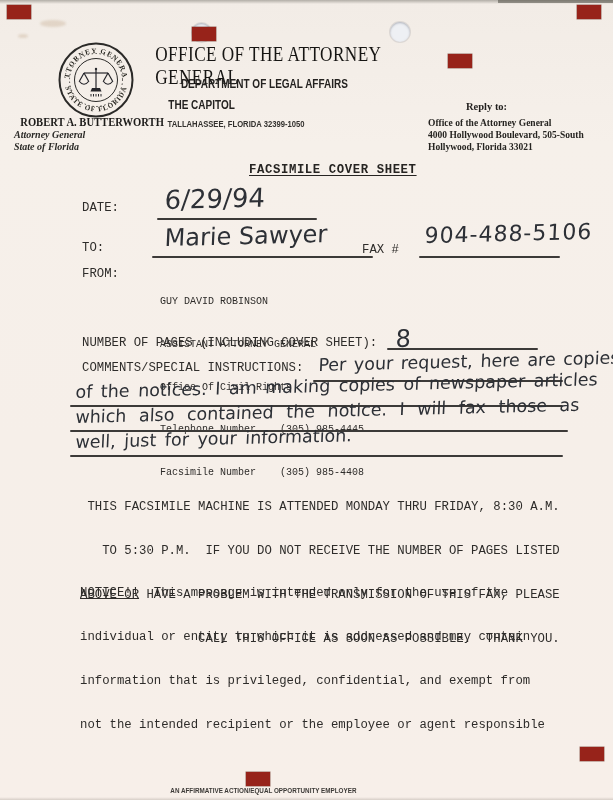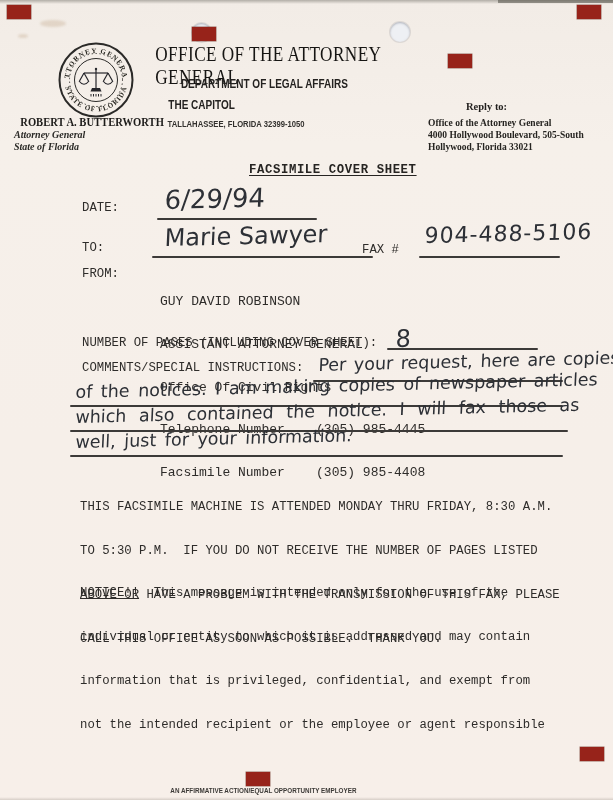--- a/index.html
+++ b/index.html
@@ -101,21 +101,21 @@
   <div class="abs rule" style="left:157px;top:218px;width:160px;"></div>
 
   <div class="abs mono" style="left:82px;top:241px;font-size:12.3px;">TO:</div>
   <div class="abs hand" style="left:164px;top:224px;font-size:24px;">Marie Sawyer</div>
   <div class="abs rule" style="left:152px;top:256px;width:221px;"></div>
   <div class="abs mono" style="left:362px;top:243px;font-size:12.3px;">FAX #</div>
   <div class="abs hand" style="left:424px;top:223px;font-size:22px;letter-spacing:1px;">904-488-5106</div>
   <div class="abs rule" style="left:419px;top:256px;width:141px;"></div>
 
   <div class="abs mono" style="left:82px;top:267px;font-size:12.3px;">FROM:</div>
-  <div class="abs mono bodyline" style="left:160px;top:267px;font-size:13px;line-height:14.2px;">
+  <div class="abs mono bodyline" style="left:160px;top:267px;font-size:10px;line-height:14.2px;">
     <div>GUY DAVID ROBINSON</div>
     <div>ASSISTANT ATTORNEY GENERAL</div>
     <div>Office Of Civil Rights</div>
     <div>Telephone Number    (305) 985-4445</div>
     <div>Facsimile Number    (305) 985-4408</div>
   </div>
 
   <div class="abs mono" style="left:82px;top:336px;font-size:12.3px;">NUMBER OF PAGES (INCLUDING COVER SHEET):</div>
   <div class="abs hand" style="left:395px;top:325px;font-size:24px;">8</div>
   <div class="abs rule" style="left:387px;top:348px;width:151px;"></div>
@@ -123,21 +123,21 @@
   <div class="abs mono" style="left:82px;top:361px;font-size:12.3px;">COMMENTS/SPECIAL INSTRUCTIONS:</div>
   <div class="abs hand" style="left:318px;top:355px;font-size:17.5px;word-spacing:2px;">Per your request, here are copies</div>
   <div class="abs rule" style="left:313px;top:380px;width:250px;"></div>
   <div class="abs hand" style="left:75px;top:382px;font-size:17.5px;word-spacing:3px;">of the notices. I am making copies of newspaper articles</div>
   <div class="abs rule" style="left:70px;top:405px;width:493px;"></div>
   <div class="abs hand" style="left:75px;top:407px;font-size:17.5px;word-spacing:7px;">which also contained the notice. I will fax those as</div>
   <div class="abs rule" style="left:70px;top:430px;width:498px;"></div>
   <div class="abs hand" style="left:75px;top:432px;font-size:17.5px;word-spacing:3px;">well, just for your information.</div>
   <div class="abs rule" style="left:70px;top:455px;width:493px;"></div>
 
-  <div class="abs mono bodyline" style="left:80px;top:471px;font-size:12.3px;">
+  <div class="abs mono bodyline" style="left:80px;top:471px;font-size:12.3px;text-align:right;">
     <div>THIS FACSIMILE MACHINE IS ATTENDED MONDAY THRU FRIDAY, 8:30 A.M.</div>
     <div>TO 5:30 P.M.  IF YOU DO NOT RECEIVE THE NUMBER OF PAGES LISTED</div>
     <div>ABOVE OR HAVE A PROBLEM WITH THE TRANSMISSION OF THIS FAX, PLEASE</div>
     <div>CALL THIS OFFICE AS SOON AS POSSIBLE.  THANK YOU.</div>
   </div>
 
   <div class="abs mono bodyline" style="left:80px;top:557px;font-size:12.3px;">
     <div><span class="u">NOTICE!!</span><span>  This message is intended only for the use of the</span></div>
     <div>individual or entity to which it is addressed and may contain</div>
     <div>information that is privileged, confidential, and exempt from</div>

